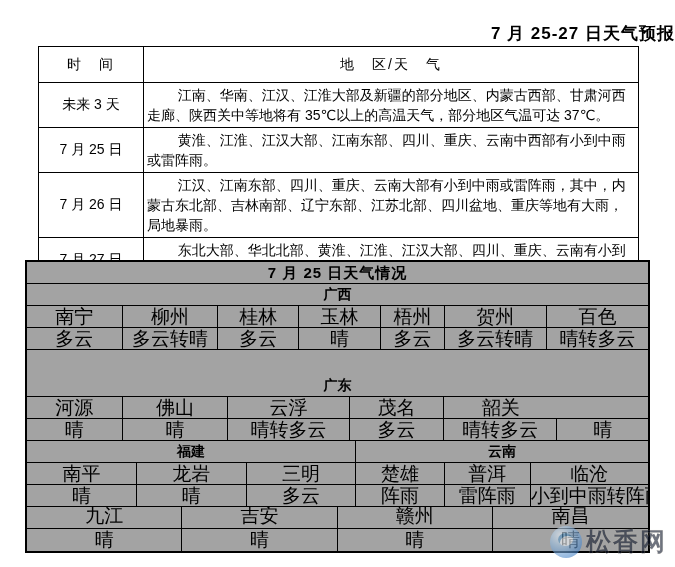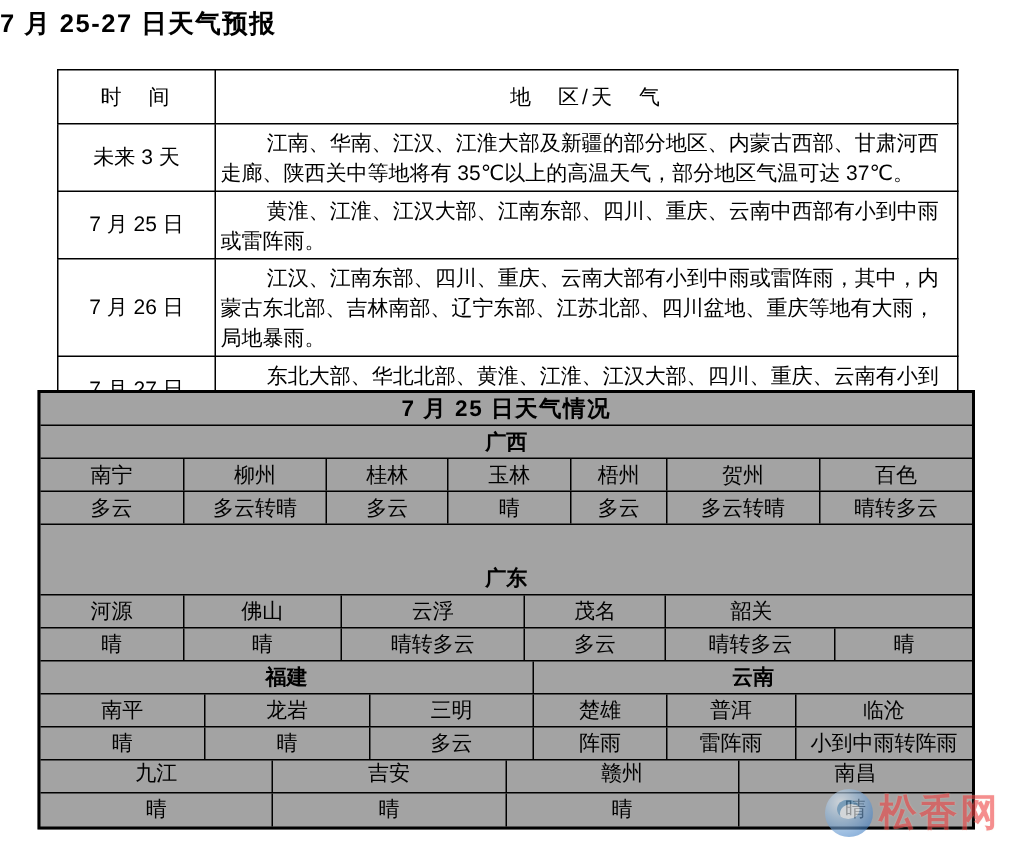--- a/index.html
+++ b/index.html
@@ -3,22 +3,22 @@
 <meta charset="utf-8">
 <style>
   * { margin:0; padding:0; box-sizing:border-box; }
   html,body { background:#ffffff; }
   .page {
     position:relative; width:675px; height:567px; background:#ffffff;
     font-family:"Liberation Sans","DejaVu Sans",sans-serif;
     color:#000000; overflow:hidden;
   }
   .main-title {
-    position:absolute; top:4px; left:0; width:675px;
-    text-align:left; font-size:17px; font-weight:bold; letter-spacing:1px;
+    position:absolute; top:22px; left:0; width:675px;
+    text-align:right; font-size:17px; font-weight:bold; letter-spacing:1px;
   }
   
   .forecast-table {
     position:absolute; top:46px; left:38px; width:600px;
     border-collapse:collapse; table-layout:fixed;
   }
   .forecast-table th, .forecast-table td {
     border:1px solid #000; font-size:14px; font-weight:normal;
     vertical-align:middle;
   }
@@ -35,21 +35,21 @@
   .rt-title-row {
     height:22px; line-height:22px; text-align:center;
     font-size:15px; font-weight:bold; border-bottom:1px solid #000;
     letter-spacing:1px;
   }
   .band-row { display:grid; height:22px; line-height:21px; }
   .band-row:not(.last) { border-bottom:1px solid #000; }
   .band:not(:last-child) .band-row.weather-row { border-bottom:1px solid #000; }
   .band:last-child .band-row.weather-row { border-bottom:none; }
   .cell {
-    font-size:14px; text-align:center; overflow:hidden; white-space:nowrap;
+    font-size:19px; text-align:center; overflow:hidden; white-space:nowrap;
     border-right:1px solid #000;
   }
   .cell.no-right { border-right:none;text-align:center; }
   .province-cell { font-weight:bold; font-size:14px; }
   
   .watermark {
     position:absolute; left:550px; top:525px; display:flex; align-items:center;
     opacity:0.60; pointer-events:none;
   }
   .wm-icon {
@@ -57,21 +57,21 @@
     background:radial-gradient(circle at 32% 28%, #eaf3fb 0%, #9cc0e2 35%, #4a86c8 75%, #2f6aa8 100%);
     flex:0 0 auto;
   }
   .wm-icon::after {
     content:""; position:absolute; left:8px; top:7px; width:15px; height:13px;
     border-radius:50%; background:#f4f9fd;
     box-shadow:2px 3px 0 0 #5e9ac9 inset;
   }
   .wm-text {
     margin-left:4px; font-size:25px; font-weight:bold; letter-spacing:2px;
-    color:#ef4444; text-shadow:0 0 1px #e8dcc4;
+    color:#0f172a; text-shadow:0 0 1px #e8dcc4;
   }
 </style>
 </head>
 <body>
 
 <div class="page">
 
   <div class="main-title">7 月 25-27 日天气预报</div>
 
   <table class="forecast-table">

